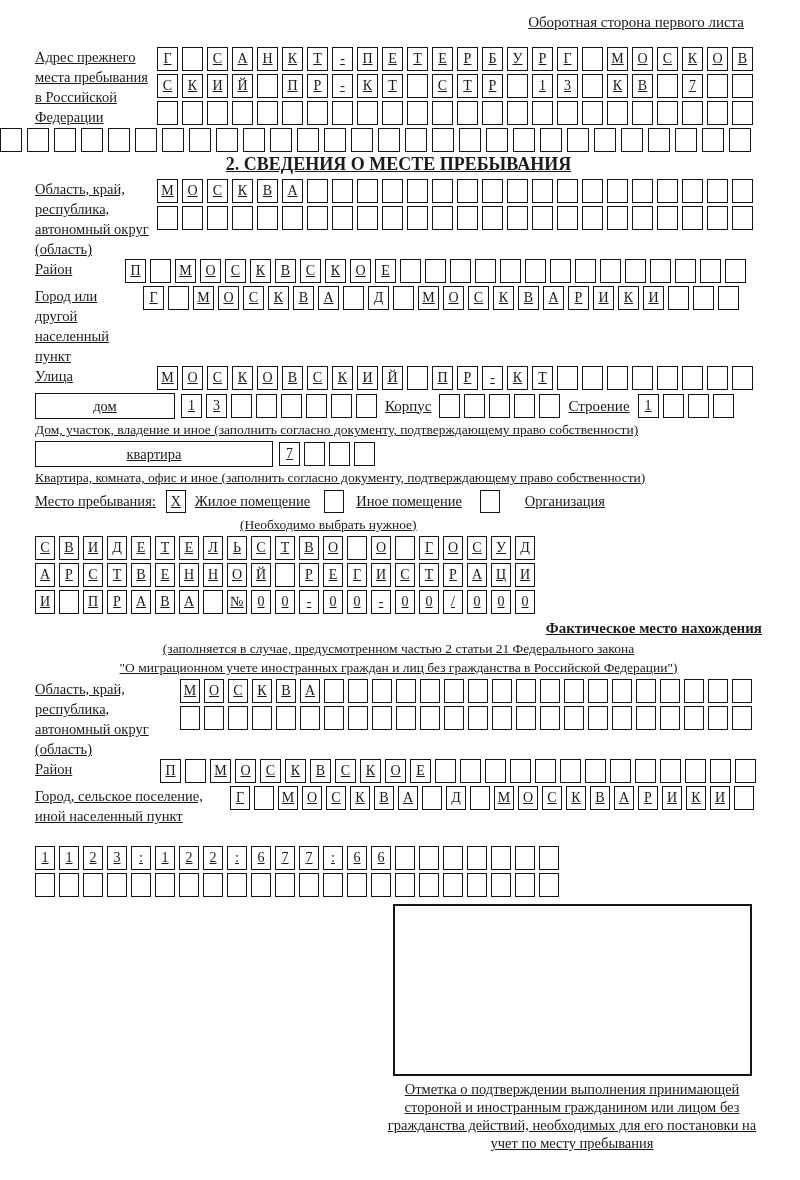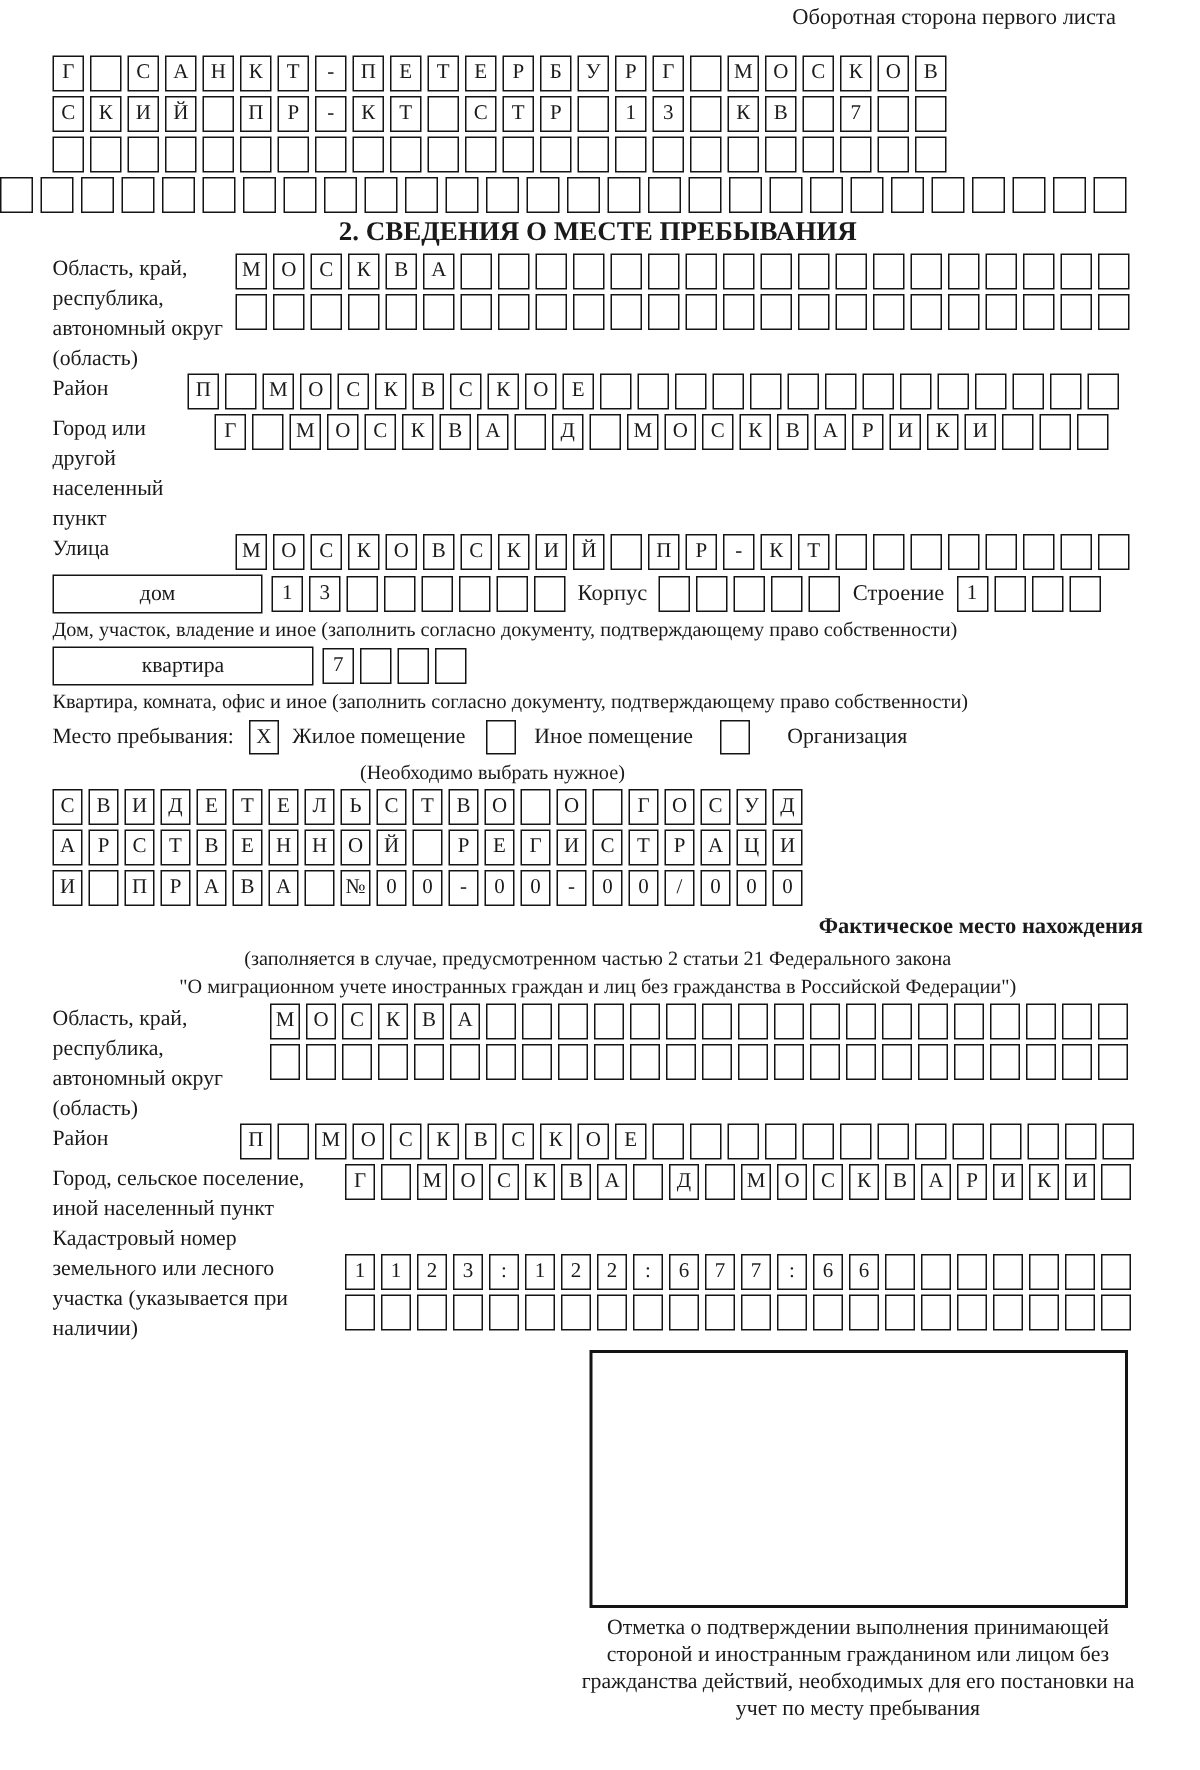--- a/index.html
+++ b/index.html
@@ -1,21 +1,21 @@
 <!DOCTYPE html>
 <html><head>
 <meta charset="utf-8">
 <style>
   html,body{margin:0;padding:0;background:#fff;}
   body{
     width:800px;height:1180px;overflow:hidden;
     font-family:"Liberation Serif","DejaVu Serif",serif;
     color:#1a1a1a;
   }
-  .page{padding:4px 38px 0 35px;box-sizing:border-box;width:800px;height:1180px;position:relative;}
+  .page{padding:14px 38px 0 35px;box-sizing:border-box;width:800px;height:1180px;position:relative;text-decoration:underline;}
   .header-note{text-align:right;font-size:15px;padding-right:18px;margin-bottom:16px;}
   .frow{display:flex;align-items:flex-start;flex-wrap:nowrap;}
   .flabel{font-size:14.5px;line-height:20px;flex-shrink:0;}
   .lw122{width:122px;}
   .lw90{width:90px;}
   .lw108{width:108px;}
   .lw219{width:219px;}
   .lw145{width:145px;}
   .lw125{width:125px;}
   .lw195{width:195px;}
@@ -35,21 +35,21 @@
   .sec-title{font-size:18px;font-weight:bold;text-align:center;margin:2px 0 4px 0;}
   .sub-title{font-size:15px;font-weight:bold;text-align:right;margin:3px 0 3px 0;}
   .wide-box{
     box-sizing:border-box;border:1.8px solid #141414;height:26px;flex-shrink:0;
     display:flex;align-items:center;justify-content:center;font-size:14.5px;
   }
   .house-row,.apt-row{display:flex;align-items:center;margin-bottom:2px;}
   .house-row .cellrow,.apt-row .cellrow{margin-bottom:0;margin-left:6px;}
   .inline-label{font-size:15px;margin-left:8px;margin-right:2px;white-space:nowrap;}
   .box-dom{width:140px;}
-  .box-kv{width:174px;}
+  .box-kv{width:238px;}
   .stay-row{display:flex;align-items:center;font-size:14.5px;margin-top:3px;margin-bottom:3px;}
   .checkbox{
     width:20px;height:23px;box-sizing:border-box;border:1.8px solid #141414;flex-shrink:0;
     display:inline-flex;align-items:center;justify-content:center;font-size:14px;
   }
   .stay-note{margin-left:205px;margin-bottom:2px;}
   .cad-cells{padding-top:20px;}
   .confirm-box{
     box-sizing:border-box;border:2px solid #141414;background:#fff;
     width:359px;height:172px;margin-left:358px;margin-top:4px;
@@ -61,20 +61,21 @@
   .mt2{margin-top:2px;}
 </style>
 </head>
 <body>
 
 <div class="page">
 
   <div class="header-note">Оборотная сторона первого листа</div>
 
   <div class="frow">
+    <div class="flabel lw122">Адрес прежнего места пребывания в Российской Федерации</div>
     <div class="cellcol">
       <div class="cellrow">
           <span class="cell">Г</span>
           <span class="cell"></span>
           <span class="cell">С</span>
           <span class="cell">А</span>
           <span class="cell">Н</span>
           <span class="cell">К</span>
           <span class="cell">Т</span>
           <span class="cell">-</span>
@@ -571,21 +572,20 @@
         <span class="cell">А</span>
         <span class="cell">Р</span>
         <span class="cell">И</span>
         <span class="cell">К</span>
         <span class="cell">И</span>
         <span class="cell"></span>
       </div>
   </div>
 
   <div class="frow">
-    <div class="flabel lw195">Кадастровый номер земельного или лесного участка (указывается при наличии)</div>
     <div class="cellcol narrow cad-cells">
       <div class="cellrow">
           <span class="cell">1</span>
           <span class="cell">1</span>
           <span class="cell">2</span>
           <span class="cell">3</span>
           <span class="cell">:</span>
           <span class="cell">1</span>
           <span class="cell">2</span>
           <span class="cell">2</span>

